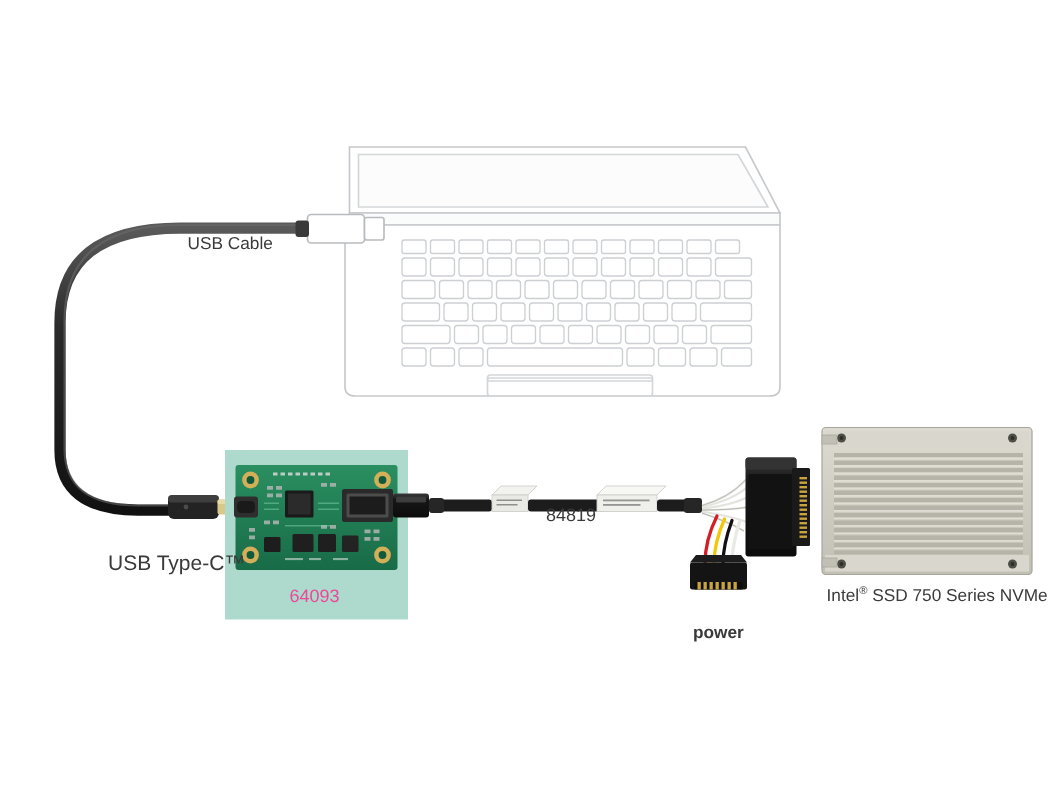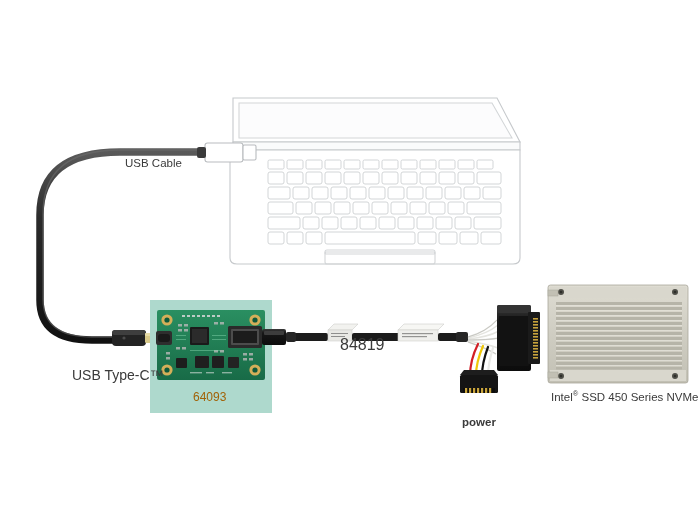--- a/index.html
+++ b/index.html
@@ -11,22 +11,22 @@
   #stage{position:absolute;left:0;top:0;width:592px;height:530px;}
   svg.layer{position:absolute;left:0;top:0;width:700px;height:530px;}
   .lbl{
     position:absolute;
     font-family:"Liberation Sans", sans-serif;
     color:#3a3a3a;
     white-space:nowrap;
   }
   #lbl-usb-cable{left:125px;top:157px;font-size:11.5px;}
   #lbl-usb-typec{left:72px;top:367px;font-size:14px;}
-  #lbl-64093{left:193px;top:390px;font-size:12px;color:#a16207;}
-  #lbl-84819{left:340px;top:336px;font-size:16px;text-align:right;}
+  #lbl-64093{left:193px;top:390px;font-size:12px;color:#ec4899;}
+  #lbl-84819{left:364px;top:336px;font-size:12px;text-align:right;}
   #lbl-power{left:462px;top:416px;font-size:11.5px;font-weight:bold;}
   #lbl-ssd{left:551px;top:389px;font-size:11.5px;}
   .sup{font-size:7.5px;vertical-align:super;}
 </style>
 </head>
 <body>
 
 <div id="stage">
 
   <svg class="layer" viewBox="0 0 700 530">
@@ -395,15 +395,15 @@
   <div class="lbl" id="lbl-usb-cable">USB Cable</div>
 
   <div class="lbl" id="lbl-usb-typec">USB Type-C™</div>
 
   <div class="lbl" id="lbl-64093">64093</div>
 
   <div class="lbl" id="lbl-84819">84819</div>
 
   <div class="lbl" id="lbl-power">power</div>
 
-  <div class="lbl" id="lbl-ssd"><span>Intel</span><span class="sup">®</span><span> SSD 450 Series NVMe</span></div>
+  <div class="lbl" id="lbl-ssd"><span>Intel</span><span class="sup">®</span><span> SSD 750 Series NVMe</span></div>
 
 </div>
 
 </body></html>

